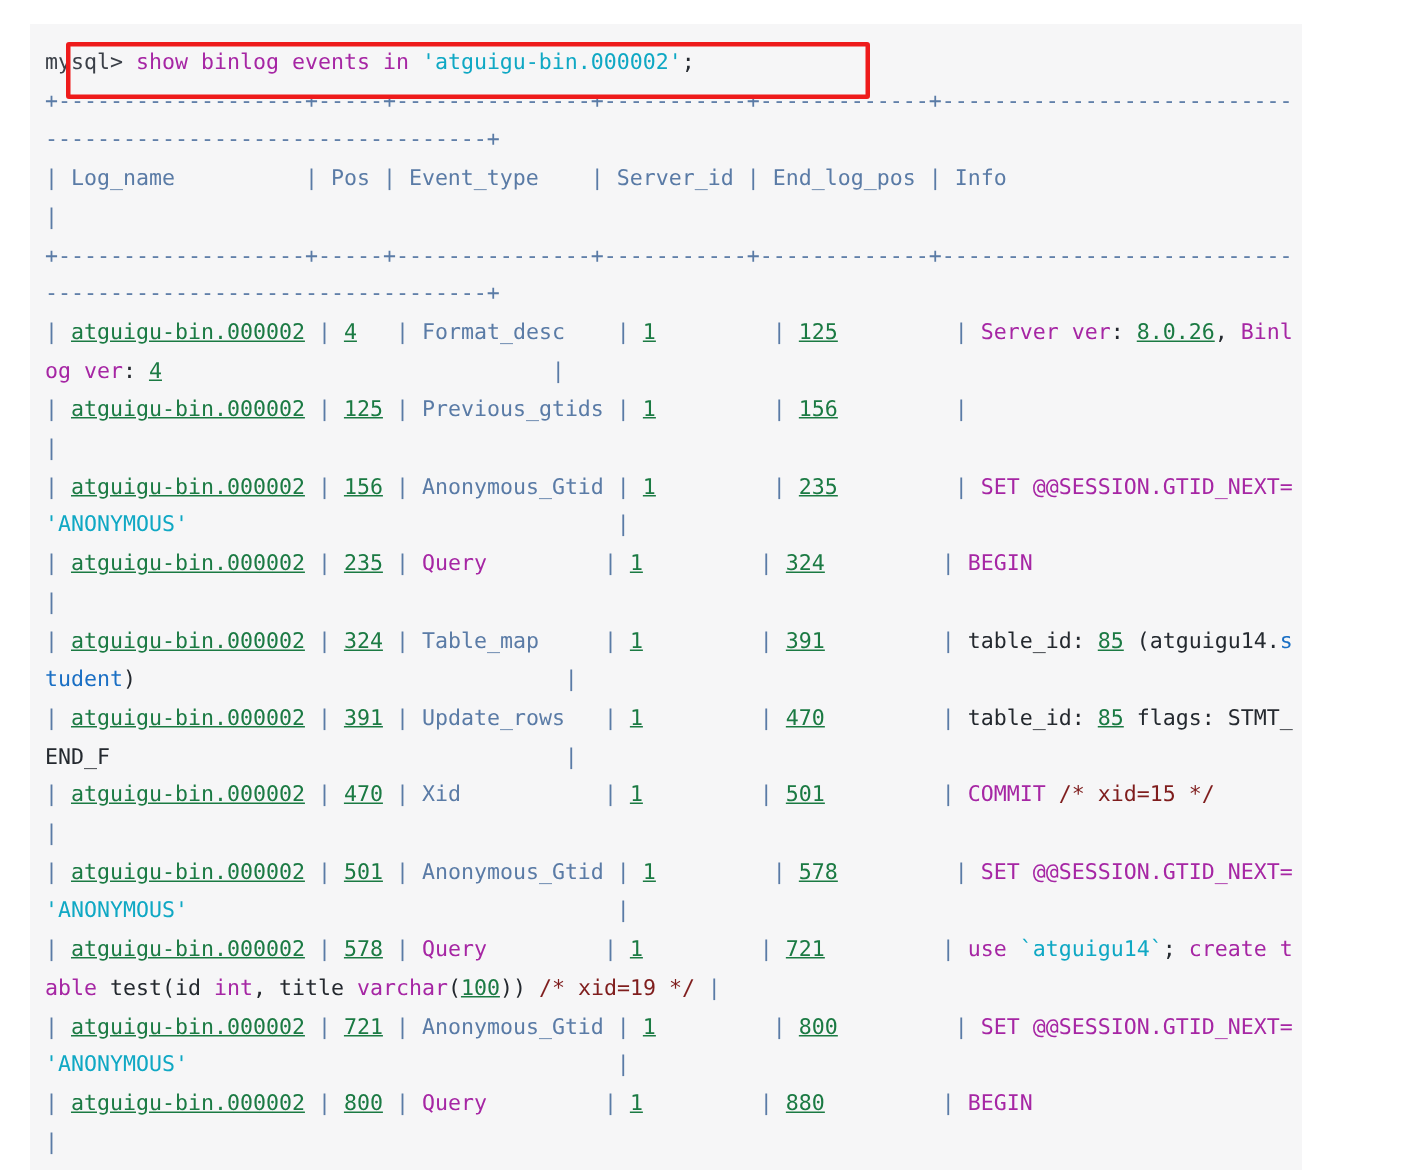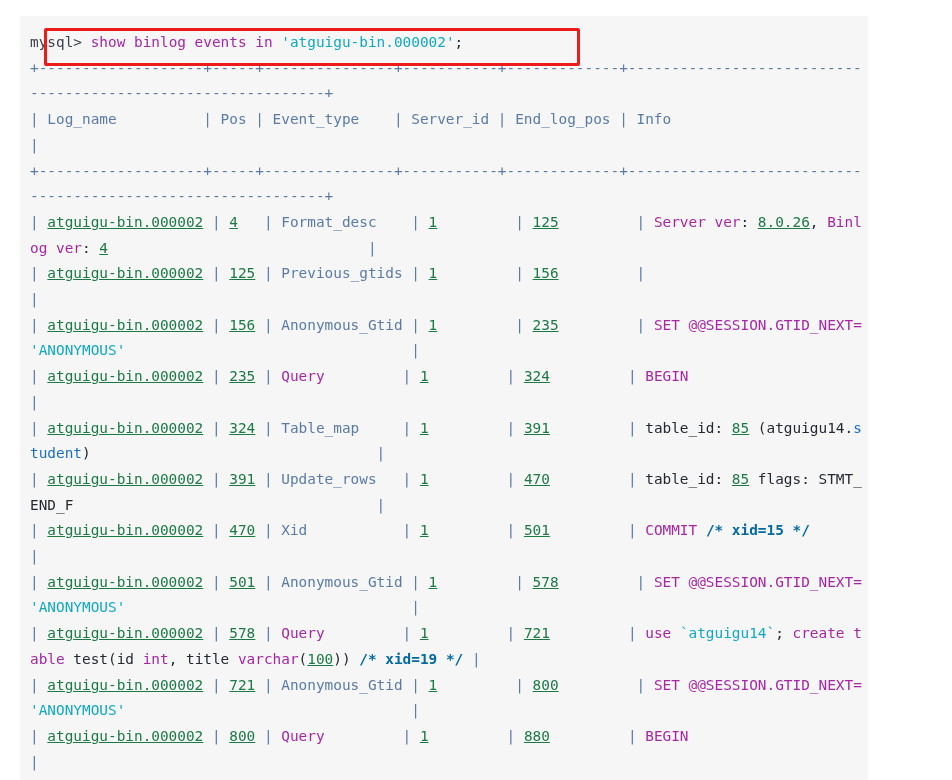--- a/index.html
+++ b/index.html
@@ -33,21 +33,21 @@
     letter-spacing: 0px;
     color: #24292f;
   }
   .ln { display: block; }
   
   .tok-plain   { color: #24292f; }
   .tok-kw      { color: #a626a4; }
   .tok-str     { color: #0fa8c4; }
   .tok-num     { color: #1b7a43; text-decoration: underline; }
   .tok-tbl     { color: #5a7ba6; }
-  .tok-com     { color: #0369a1; font-weight: bold; }
+  .tok-com     { color: #7f1d1d; }
   .tok-blue    { color: #1a6fc4; }
   .tok-prompt  { color: #3b4048; }
   
   #command-highlight {
     position: absolute;
     left: 24px;
     top: 12px;
     width: 536px;
     height: 38px;
     border: 3px solid #ee1b1b;

